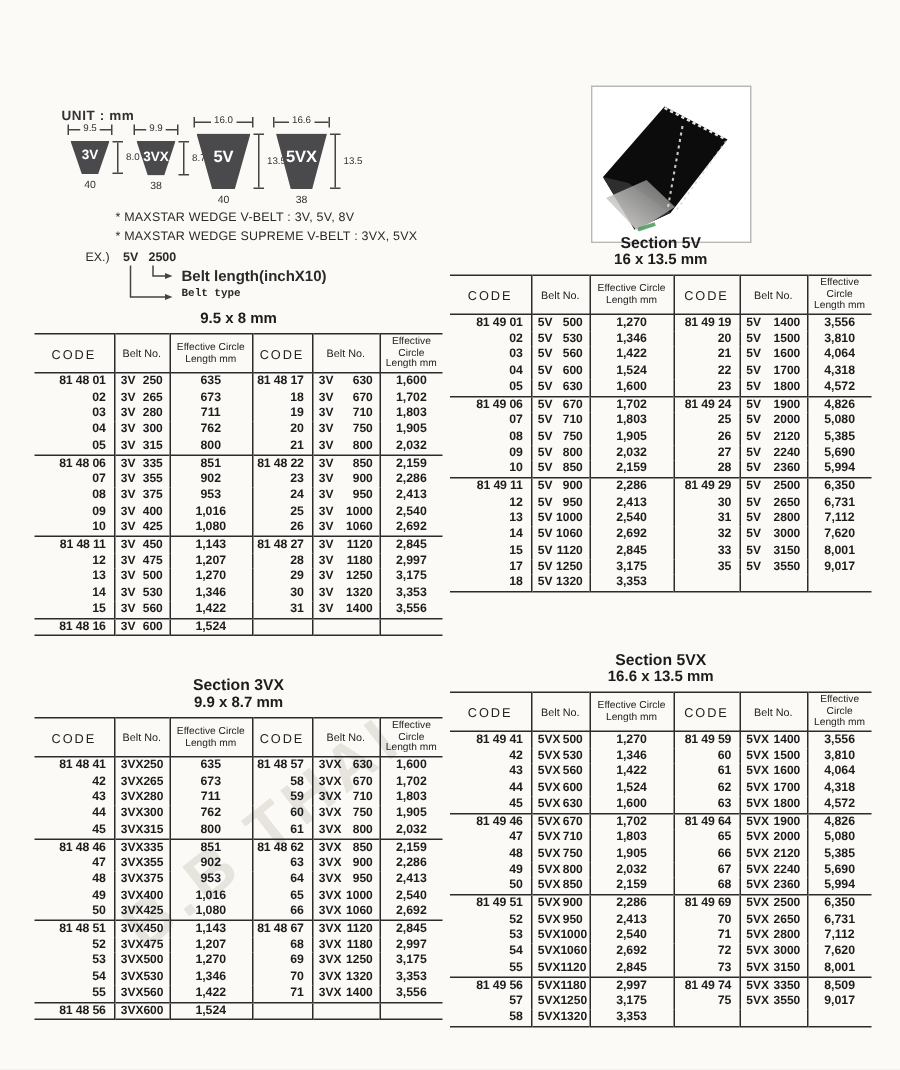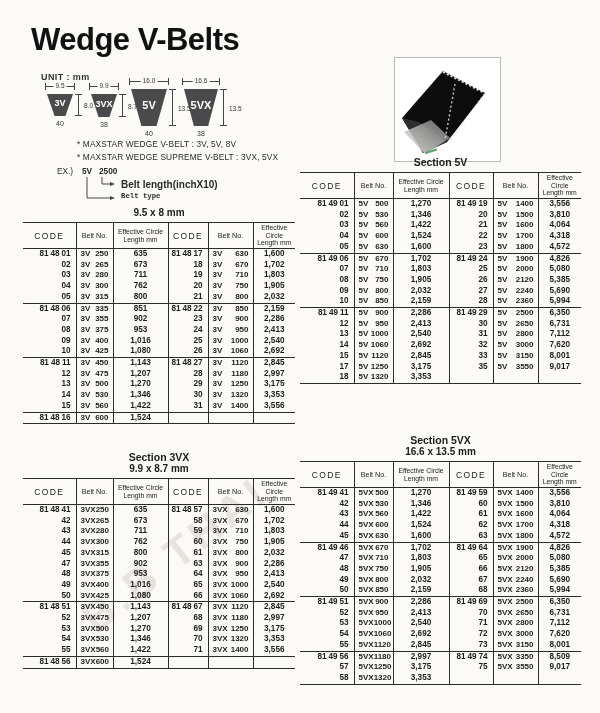--- a/index.html
+++ b/index.html
@@ -137,21 +137,20 @@
   .tl .c0 { width:53px; } .tl .c1 { width:37px; } .tl .c2 { width:55px; }
   .tl .c3 { width:40px; } .tl .c4 { width:45px; } .tl .c5 { width:42px; }
   .tr .c0 { width:54px; } .tr .c1 { width:39px; } .tr .c2 { width:56px; }
   .tr .c3 { width:44px; } .tr .c4 { width:45px; } .tr .c5 { width:43px; }
 </style>
 </head>
 <body>
 
 <div class="page">
 
-  <h1 class="title">Wedge V-Belts</h1>
   <div class="unit">UNIT : mm</div>
 
   <div class="profile p-3v">
     <div class="dim-w">
         <span>9.5</span>
       </div>
     <div class="shape">
         <span class="plabel">3V</span>
       </div>
     <div class="dim-h">
@@ -534,20 +533,21 @@
             <td class="c3 code"></td>
             <td class="c4 belt"></td>
             <td class="c5 len"></td>
           </tr>
         </tbody>
       </table>
   </div>
 
   <div class="tblblk tr" id="t5v">
     <div class="tbl-title">Section 5V</div>
+    <div class="tbl-sub">16 x 13.5 mm</div>
     <table>
         <thead>
           <tr>
             <th class="c0">CODE</th>
             <th class="c1">Belt No.</th>
             <th class="c2">Effective Circle
 Length mm</th>
             <th class="c3">CODE</th>
             <th class="c4">Belt No.</th>
             <th class="c5">Effective Circle
@@ -960,20 +960,38 @@
             <td class="c2 len">800</td>
             <td class="c3 code">61</td>
             <td class="c4 belt">
               <div class="bw">
                 <span>3VX</span>
                 <span>800</span>
               </div>
             </td>
             <td class="c5 len">2,032</td>
           </tr>
+          <tr class="group-start">
+            <td class="c0 code">81 48 46</td>
+            <td class="c1 belt">
+              <div class="bw">
+                <span>3VX</span>
+                <span>335</span>
+              </div>
+            </td>
+            <td class="c2 len">851</td>
+            <td class="c3 code">81 48 62</td>
+            <td class="c4 belt">
+              <div class="bw">
+                <span>3VX</span>
+                <span>850</span>
+              </div>
+            </td>
+            <td class="c5 len">2,159</td>
+          </tr>
           <tr>
             <td class="c0 code">47</td>
             <td class="c1 belt">
               <div class="bw">
                 <span>3VX</span>
                 <span>355</span>
               </div>
             </td>
             <td class="c2 len">902</td>
             <td class="c3 code">63</td>

